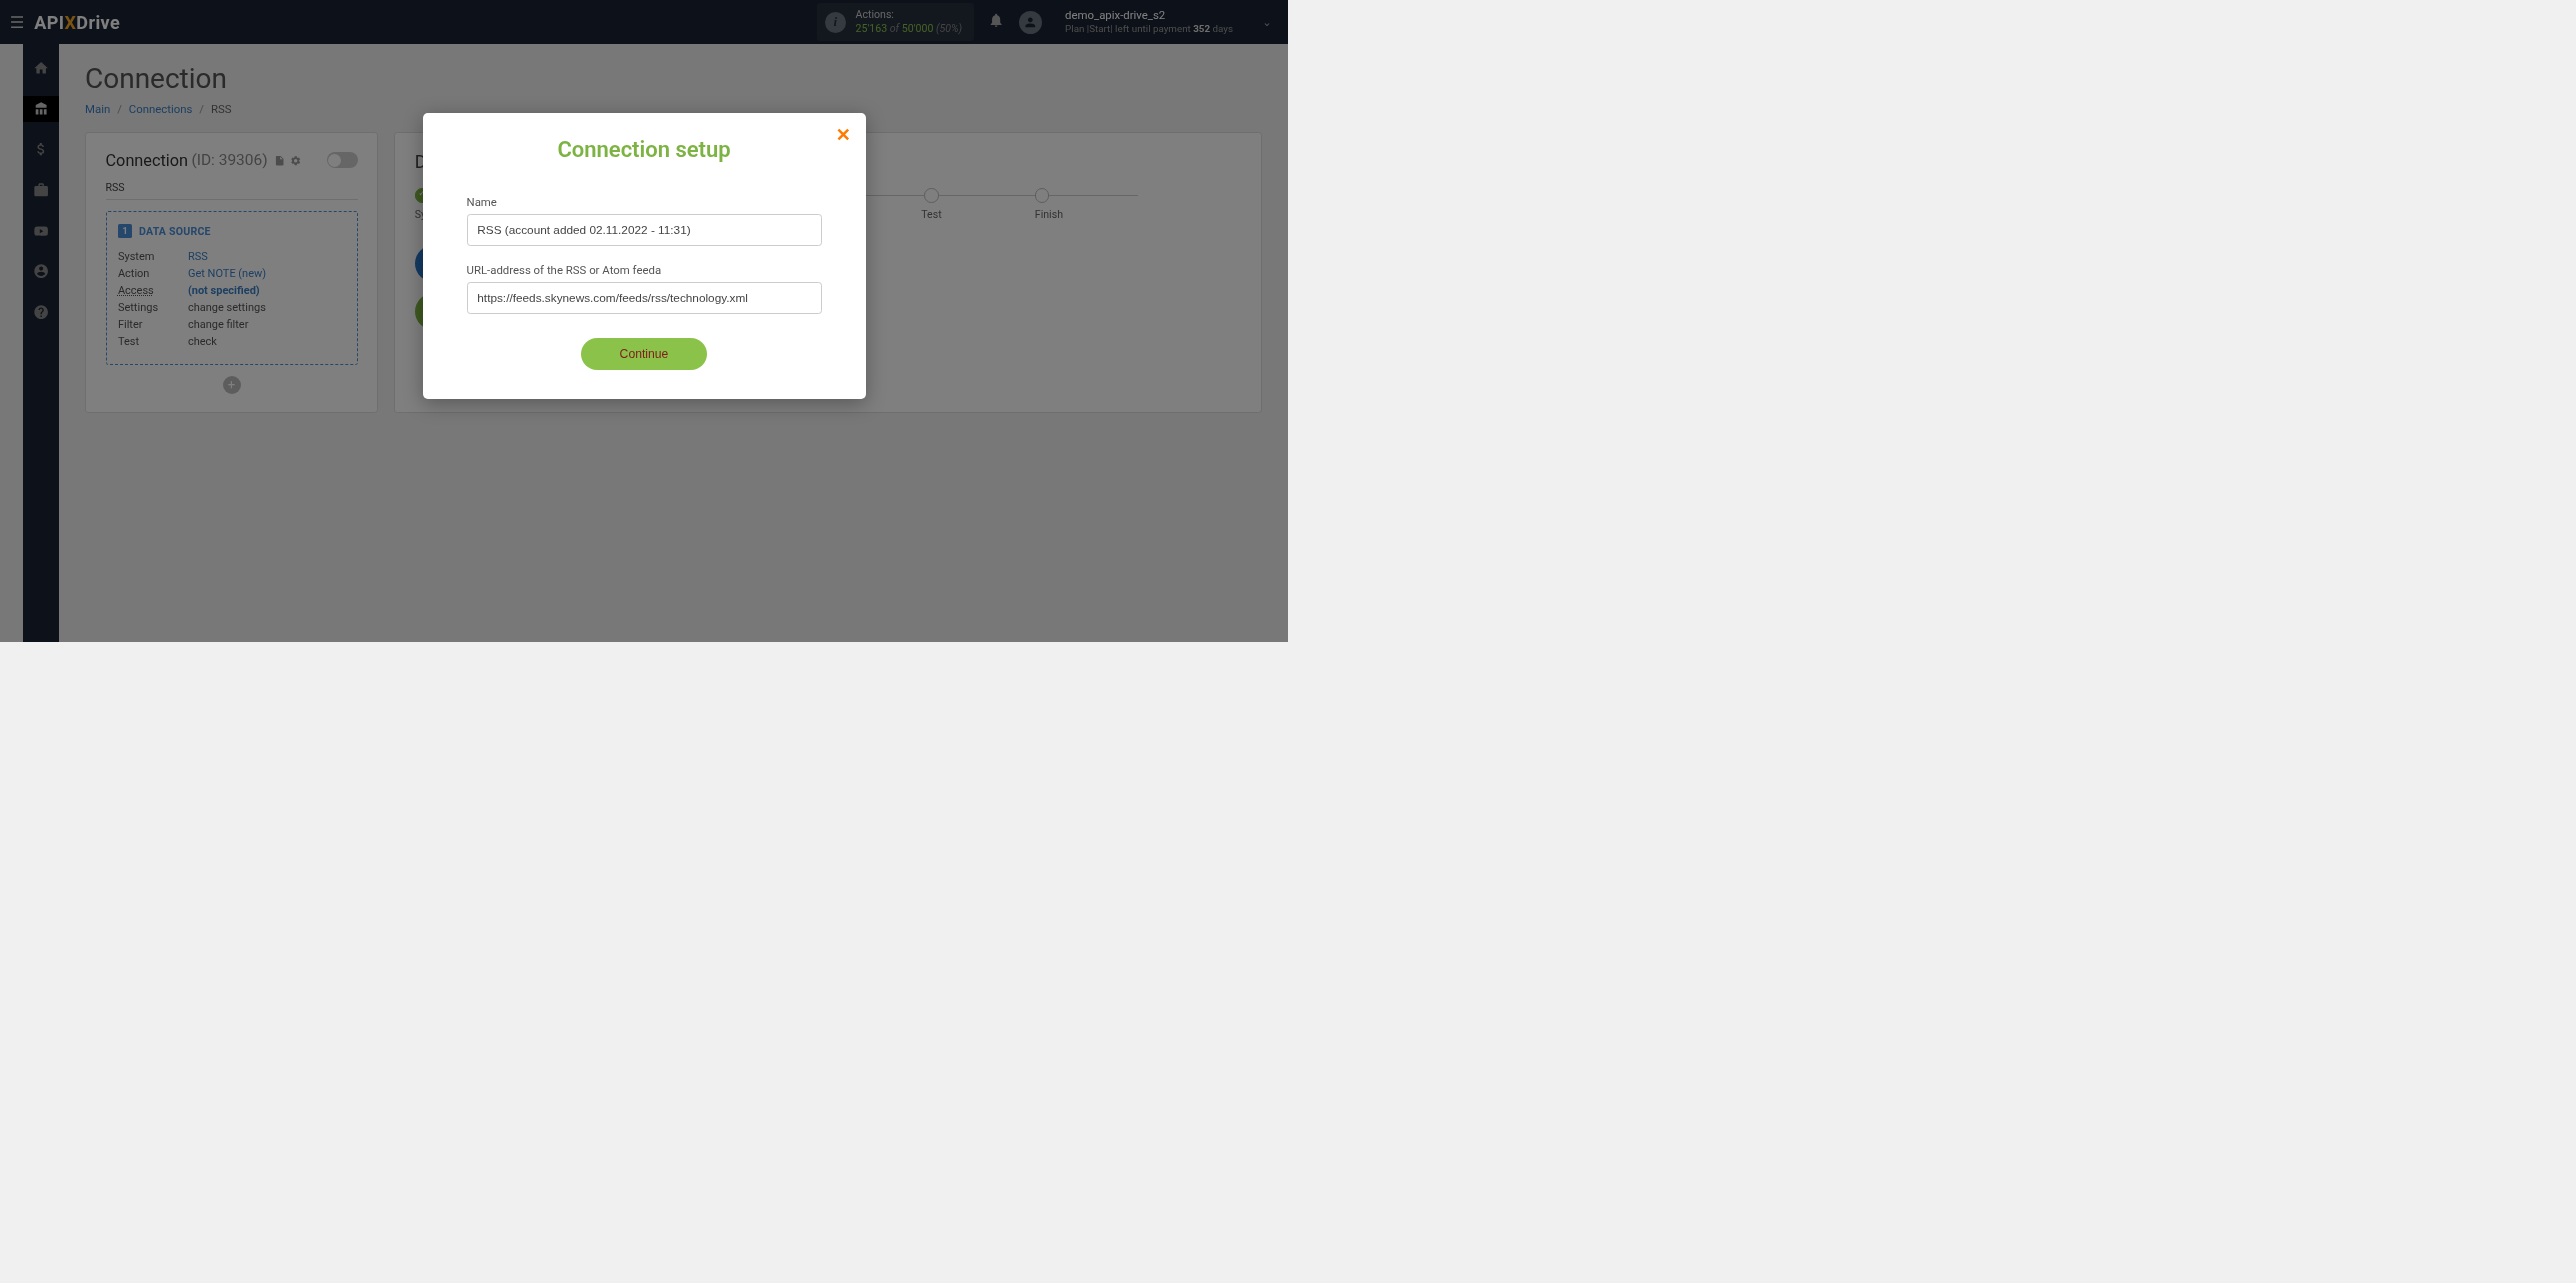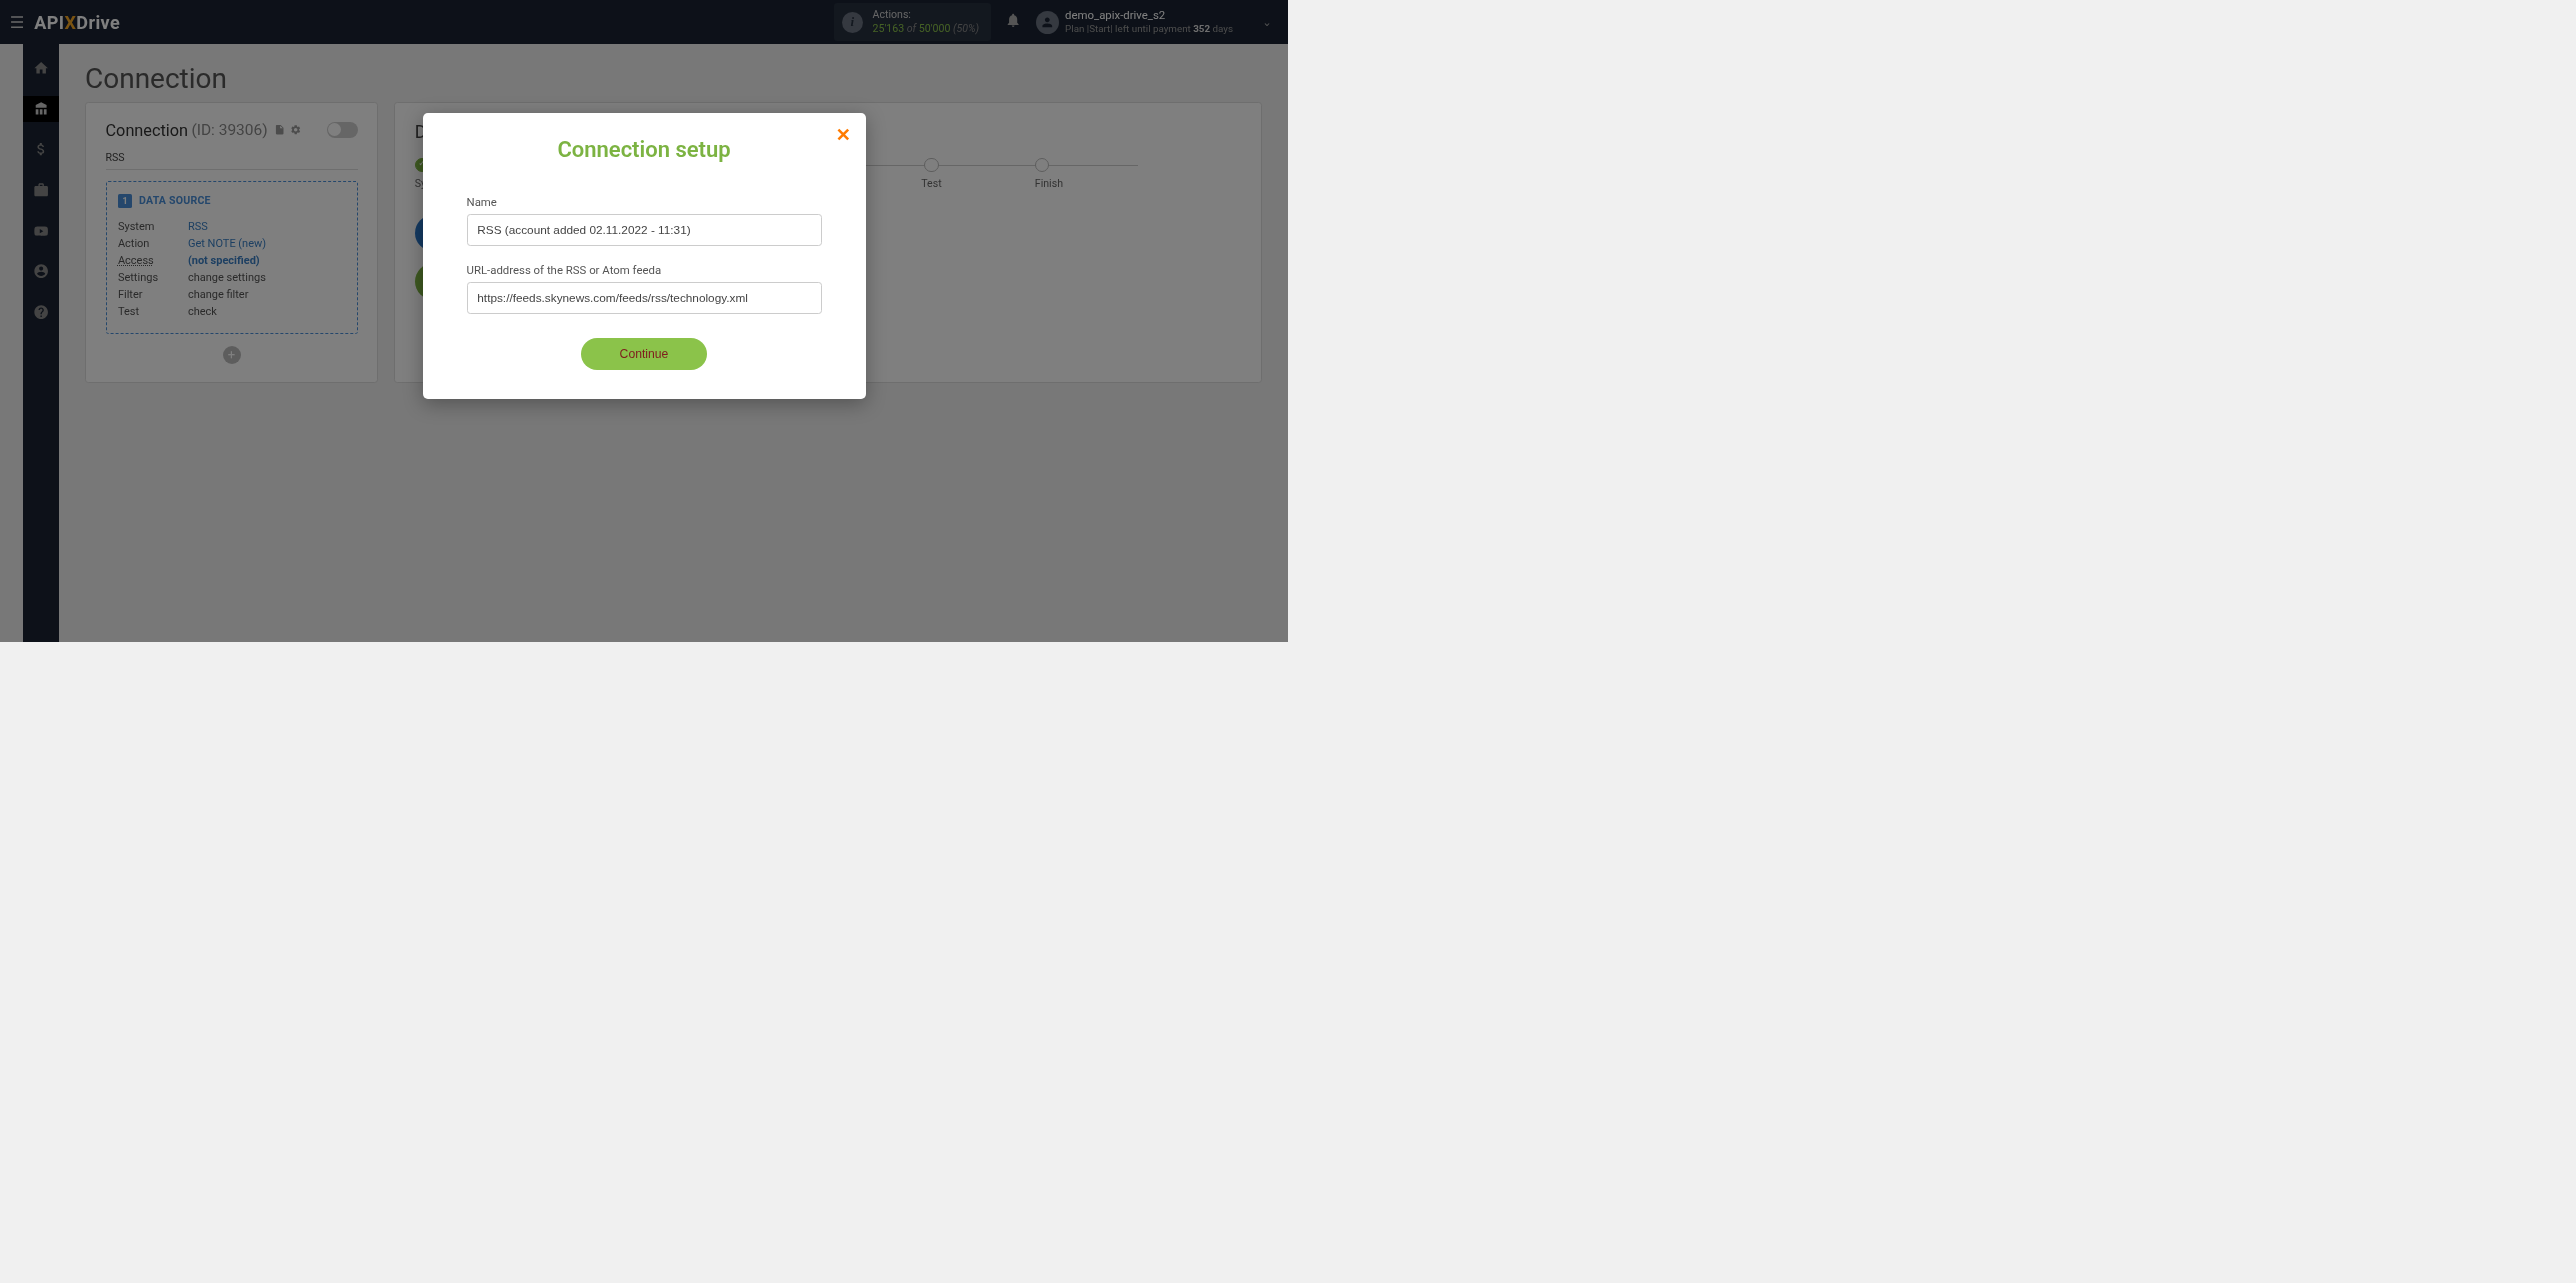--- a/index.html
+++ b/index.html
@@ -72,21 +72,21 @@
 .actions-text {
   font-size: 10.6px;
   line-height: 1.3;
   color: #ccc;
 }
 .actions-used { color: #8bc34a; }
 .actions-of { color: #888; font-style: italic; }
 .actions-total { color: #8bc34a; }
 .actions-pct { color: #888; font-style: italic; }
 .bell-icon { color: #aaa; font-size: 16.3px; cursor: pointer; }
-.user-block { display: flex; align-items: center; gap: 6px; cursor: pointer; }
+.user-block { display: flex; align-items: center; gap: 23px; cursor: pointer; }
 .avatar {
   width: 23px; height: 23px; background: #6a7280; border-radius: 50%;
   display: flex; align-items: center; justify-content: center;
 }
 .avatar svg { width: 14.6px; height: 14.6px; fill: #1a2332; }
 .user-text { font-size: 10.6px; line-height: 1.3; color: #ddd; }
 .user-name { color: #fff; font-size: 11.4px; }
 .user-plan { color: #999; font-size: 9.8px; }
 .user-plan b { color: #ddd; }
 .chevron { color: #aaa; margin-left: 14.6px; margin-right: 6.5px; font-size: 11.4px; cursor: pointer; }
@@ -418,20 +418,27 @@
       </div>
     <div class="sidebar-item">
         <svg viewBox="0 0 24 24">
           <path d="M12 2C6.48 2 2 6.48 2 12s4.48 10 10 10 10-4.48 10-10S17.52 2 12 2zm1 17h-2v-2h2v2zm2.07-7.75l-.9.92C13.45 12.9 13 13.5 13 15h-2v-.5c0-1.1.45-2.1 1.17-2.83l1.24-1.26c.37-.36.59-.86.59-1.41 0-1.1-.9-2-2-2s-2 .9-2 2H8c0-2.21 1.79-4 4-4s4 1.79 4 4c0 .88-.36 1.68-.93 2.25z"></path>
         </svg>
       </div>
   </div>
 
   <div class="main">
     <h1 class="page-title">Connection</h1>
+    <div class="breadcrumb">
+      <a href="#">Main</a>
+      <span class="breadcrumb-sep">/</span>
+      <a href="#">Connections</a>
+      <span class="breadcrumb-sep">/</span>
+      <span>RSS</span>
+    </div>
 
     <div class="panels">
       <div class="panel panel-left">
         <div class="conn-header">
           <span class="conn-title">Connection</span>
           <span class="conn-id">(ID: 39306)</span>
           <span class="conn-icons">
             <svg viewBox="0 0 24 24">
                 <path d="M14 2H6c-1.1 0-2 .9-2 2v16c0 1.1.9 2 2 2h12c1.1 0 2-.9 2-2V8l-6-6zm-1 7V3.5L18.5 9H13z"></path>
               </svg>

